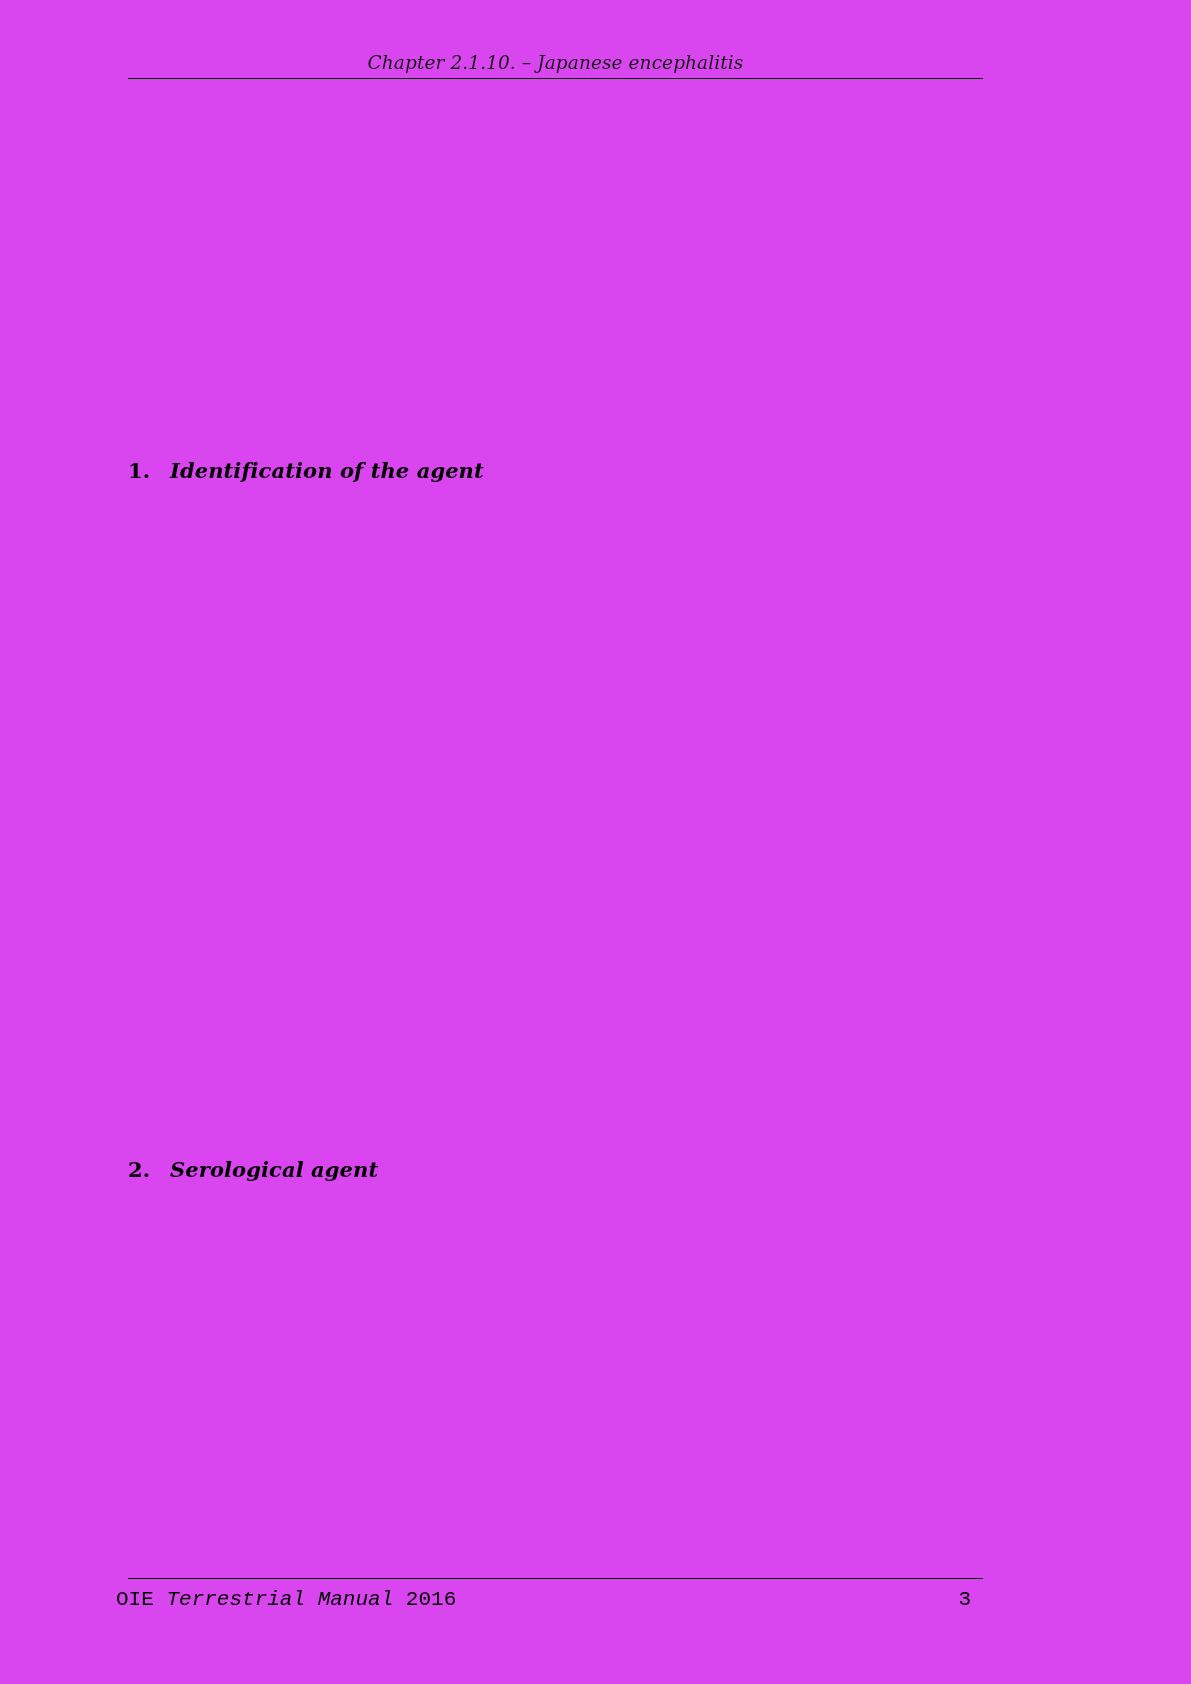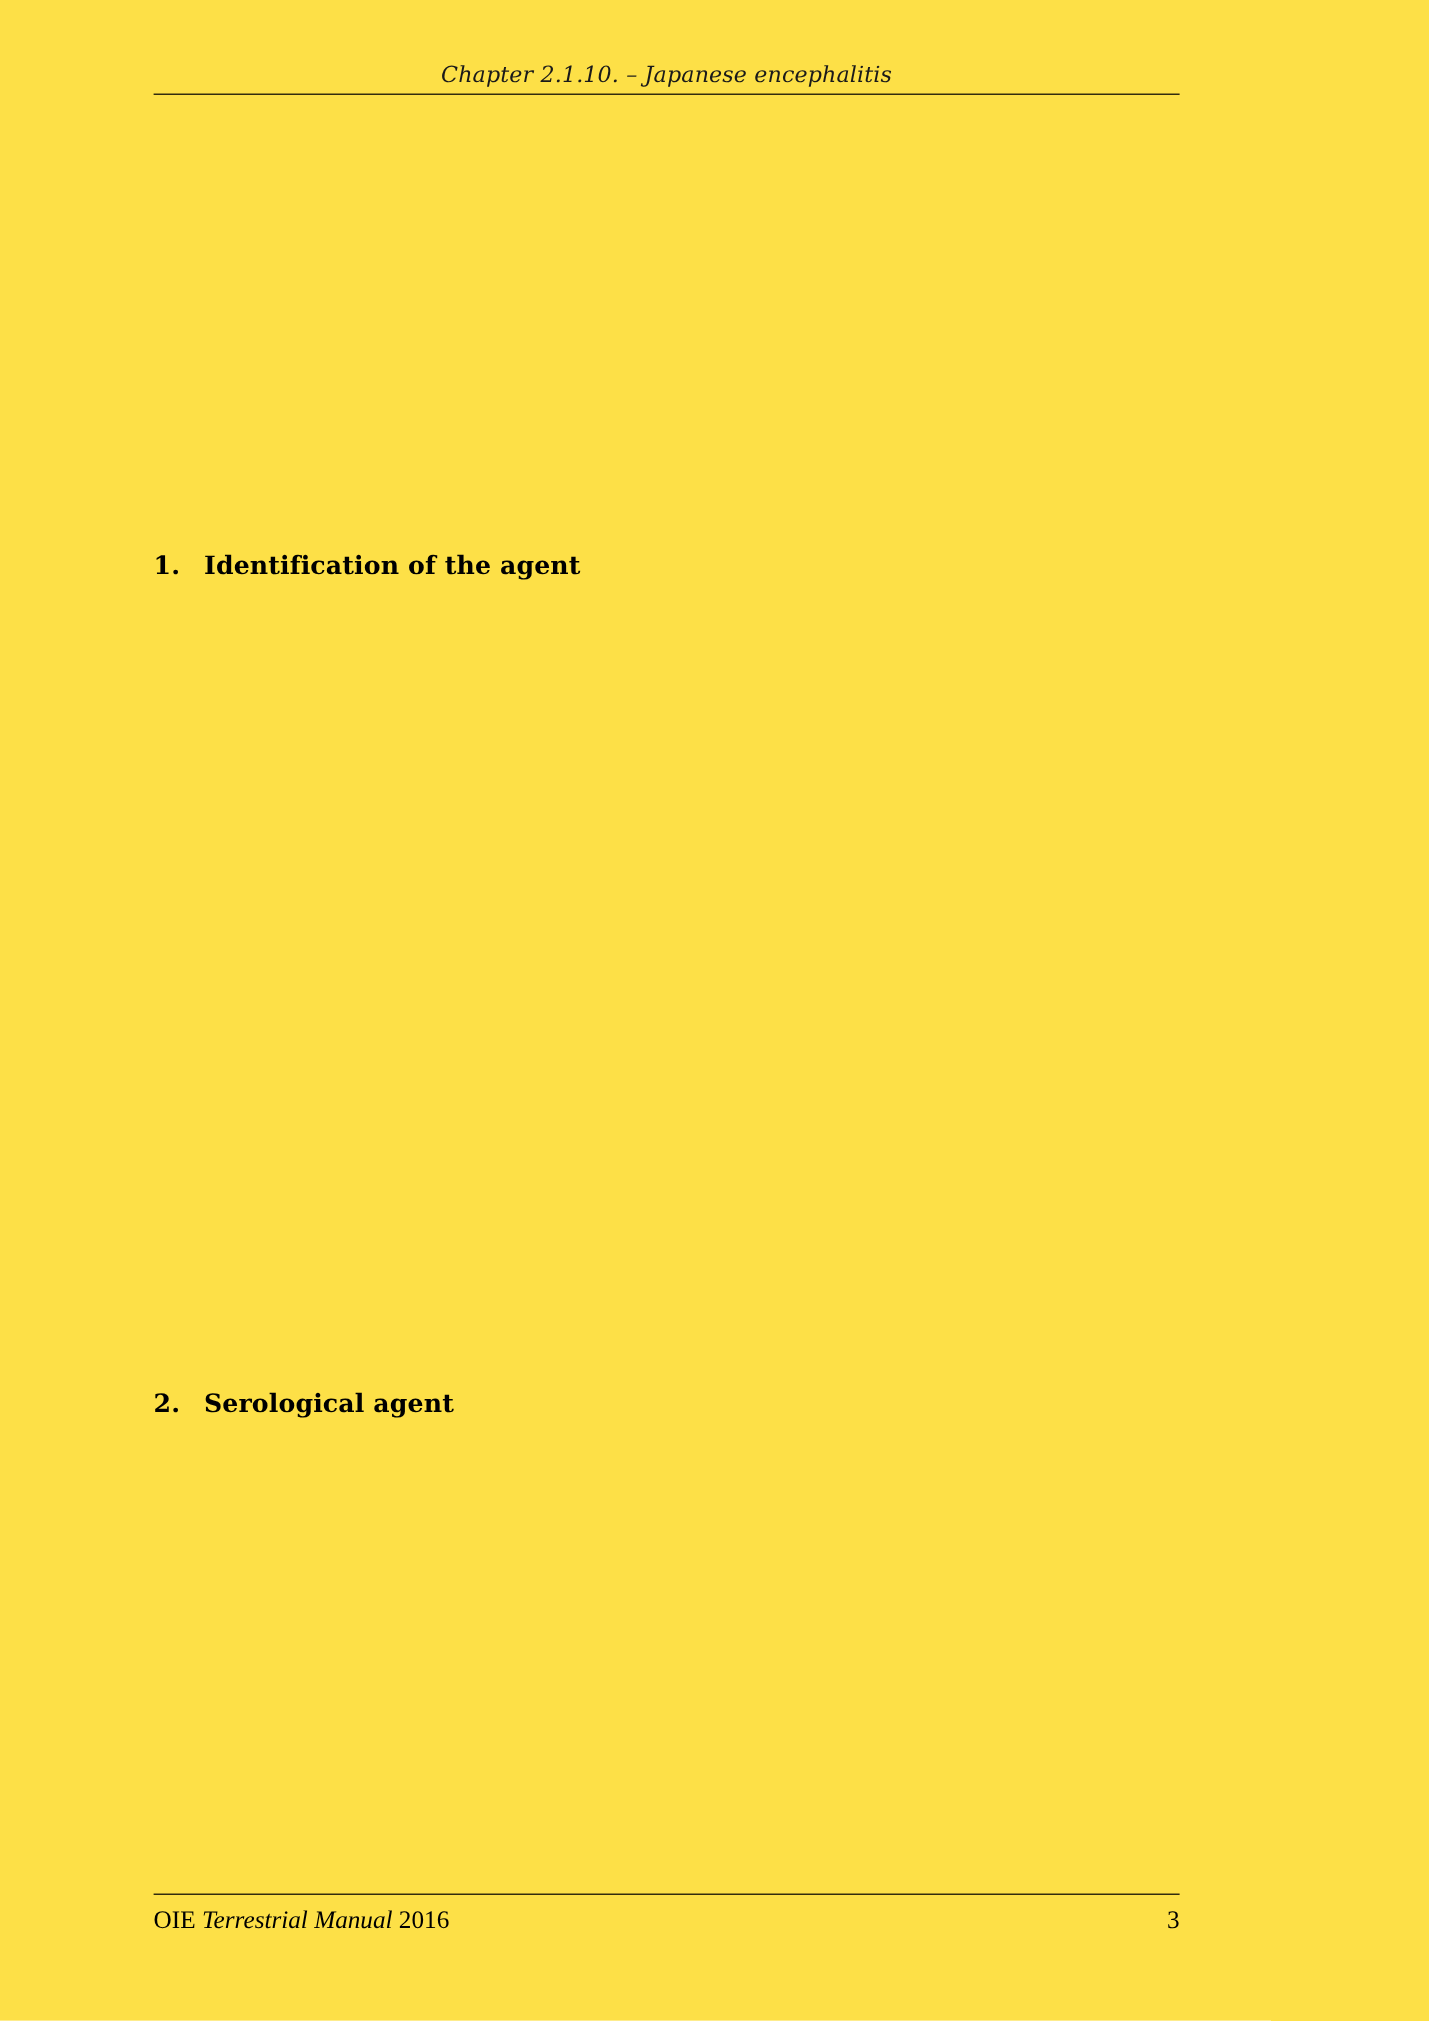--- a/index.html
+++ b/index.html
@@ -5,21 +5,21 @@
   html, body {
     margin: 0;
     padding: 0;
     background: #ffffff;
   }
   .page {
     position: relative;
     width: 1191px;
     height: 1684px;
     margin: 0 auto;
-    background: #fde047;
+    background: #d946ef;
     font-family: "Liberation Serif", serif;
     color: #000000;
     box-sizing: border-box;
   }
 
   
   .running-header {
     position: absolute;
     top: 52px;
     left: 128px;
@@ -58,43 +58,44 @@
     font-size: 21px;
     color: #000000;
     letter-spacing: 0.1px;
   }
   .section-heading .num {
     width: 42px;
     flex: 0 0 42px;
   }
   .section-heading .ttl {
     white-space: nowrap;
+    font-style: italic;
   }
 
   #heading-1 { top: 363px; left: 0px; }
   #heading-2 { top: 1062px; left: 0px; }
 
   
   .footer-rule {
     position: absolute;
     top: 1578px;
     left: 128px;
     width: 855px;
     height: 0;
     border-top: 1.6px solid #000000;
   }
   .footer {
     position: absolute;
     top: 1588px;
-    left: 128px;
+    left: 116px;
     width: 855px;
     display: flex;
     align-items: baseline;
     justify-content: space-between;
-    font-family: Liberation Serif, serif;
+    font-family: Liberation Mono, monospace;
     font-size: 21px;
     color: #000000;
   }
   .footer-left {
     white-space: nowrap;
   }
   .footer-left .ital {
     font-style: italic;
   }
   .footer-right {

